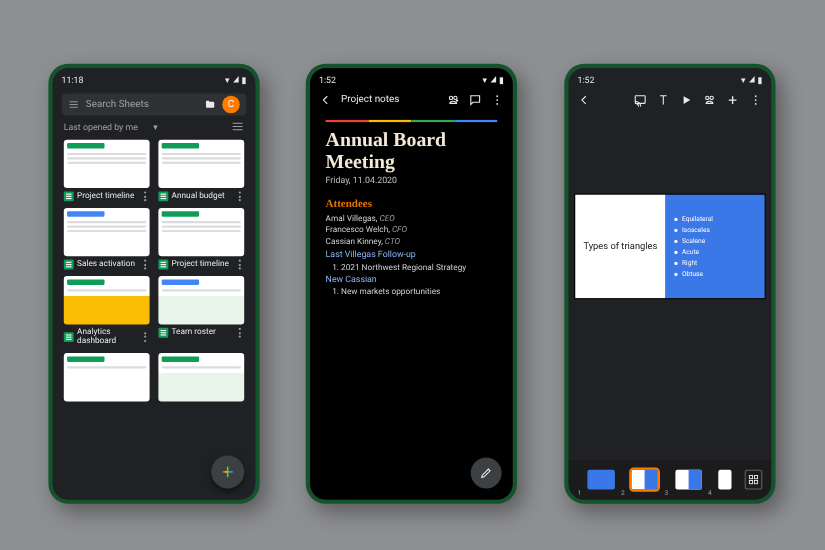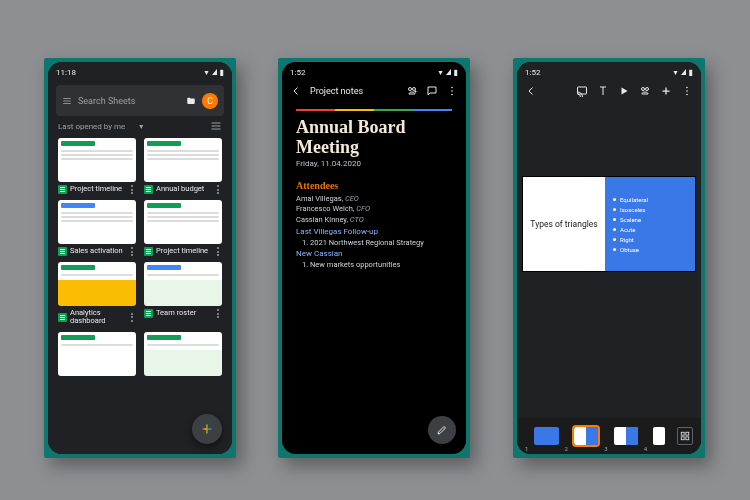--- a/index.html
+++ b/index.html
@@ -1,33 +1,33 @@
 <!DOCTYPE html>
 <html><head>
 <meta charset="utf-8">
 <style>
   html,body{margin:0;padding:0;width:750px;height:500px;background:#8e8f92;font-family:Roboto,Helvetica,Arial,sans-serif;}
   .stage{position:relative;width:750px;height:500px;}
-  .phone{position:absolute;top:58px;width:192px;height:400px;background:#0f766e;border-radius:2px;box-shadow:6px 8px 18px rgba(0,0,0,.35);}
+  .phone{position:absolute;top:58px;width:192px;height:400px;background:#14532d;border-radius:18px;box-shadow:6px 8px 18px rgba(0,0,0,.35);}
   .phone::after{content:"";position:absolute;inset:4px;border-radius:14px;background:#1b1b1b;}
   .phone-1{left:44px;}
   .phone-2{left:278px;}
   .phone-3{left:513px;}
   .screen{position:absolute;inset:4px;border-radius:14px;overflow:hidden;background:#202124;color:#e8eaed;z-index:1;}
 
   
   .status{display:flex;justify-content:space-between;align-items:center;height:14px;padding:3px 8px 0;font-size:8px;color:#e8eaed;}
   .status .right{display:flex;gap:3px;align-items:center;}
   .tri{width:0;height:0;border-left:5px solid transparent;border-bottom:6px solid #e8eaed;}
   .camslot{position:absolute;top:9px;left:50%;transform:translateX(-50%);display:flex;gap:6px;align-items:center;}
   .slotbar{width:22px;height:4px;border-radius:2px;background:#0a0a0a;}
   .camdot{width:6px;height:6px;border-radius:50%;background:#0a0a0a;}
 
   
-  .searchbar{margin:6px 8px 4px;display:flex;align-items:center;height:31px;background:#303134;border-radius:4px;padding:0 6px;gap:6px;}
+  .searchbar{margin:6px 8px 4px;display:flex;align-items:center;height:20px;background:#303134;border-radius:4px;padding:0 6px;gap:6px;}
   .searchbar .icn{width:10px;height:10px;color:#9aa0a6;}
   .searchbar .ph{flex:1;font-size:9px;color:#9aa0a6;}
   .avatar{width:16px;height:16px;border-radius:50%;background:#ff7b00;display:flex;align-items:center;justify-content:center;font-size:9px;color:#fff;}
   .filter{display:flex;align-items:center;justify-content:space-between;padding:0 10px;margin-top:4px;font-size:8px;color:#9aa0a6;}
   .filter .left{display:flex;align-items:center;gap:14px;}
   .grid{display:grid;grid-template-columns:1fr 1fr;gap:6px 8px;padding:6px 10px 0;}
   .doc{display:flex;flex-direction:column;gap:3px;}
   .thumb{width:100%;height:44px;border-radius:3px;background:#fff;position:relative;overflow:hidden;}
   .thumb .hl{position:absolute;top:3px;left:3px;width:34px;height:5px;background:#4285f4;border-radius:1px;}
   .thumb .ln{position:absolute;left:3px;right:3px;height:2px;background:#dcdcdc;border-radius:1px;}

